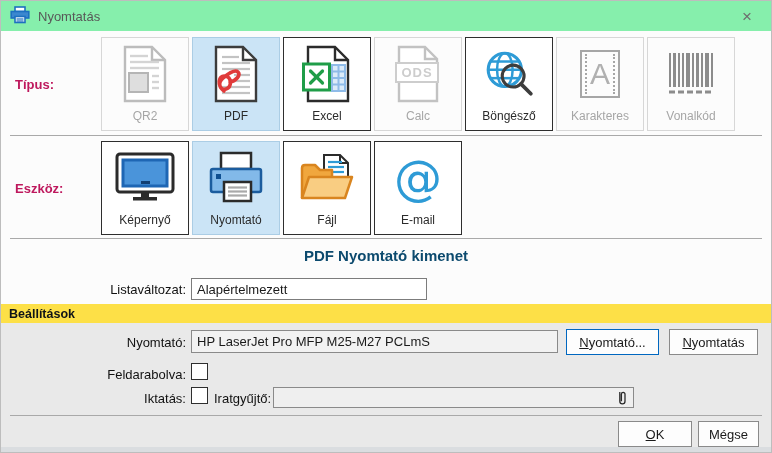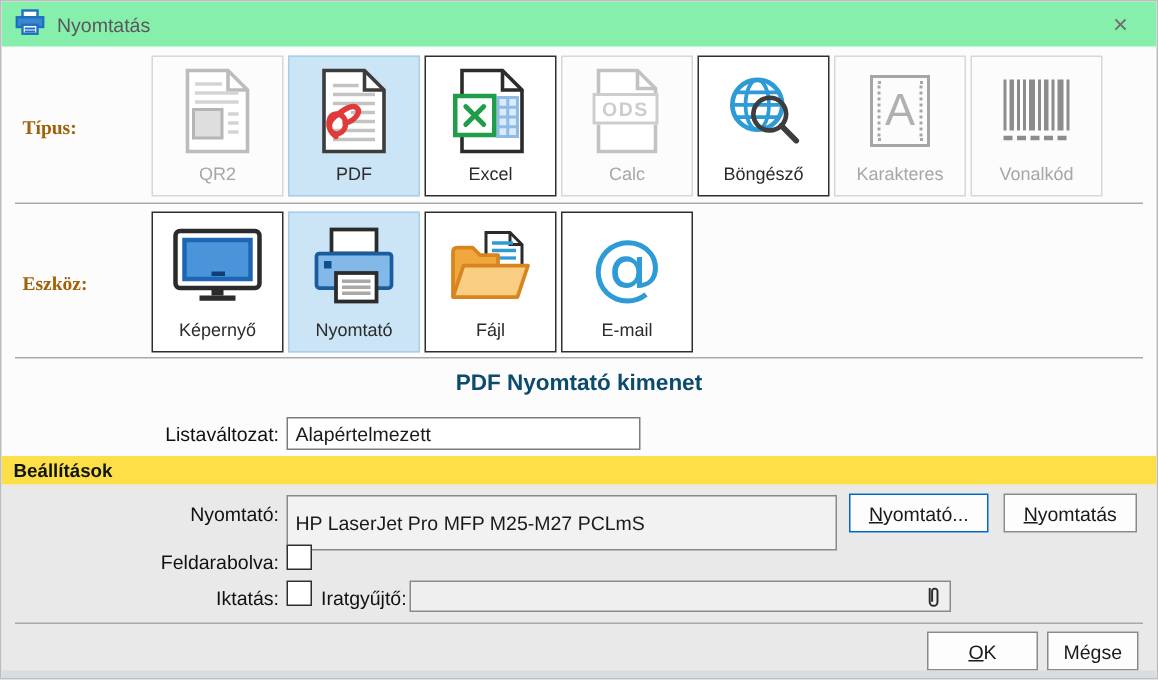--- a/index.html
+++ b/index.html
@@ -10,21 +10,21 @@
     font-family:"Liberation Sans", sans-serif; font-size:13px; color:#1a1a1a;
   }
   
   .titlebar { position:absolute; top:0; left:0; right:0; height:30px;
     background:#86efac; display:flex; align-items:center; padding-left:9px; }
   .title-text { margin-left:8px; font-size:13px; color:#585858; }
   .close-btn { position:absolute; top:4px; right:12px; width:24px; height:24px;
     display:flex; align-items:center; justify-content:center;
     font-size:17px; color:#6e6e6e; cursor:pointer; }
   
-  .row-label { position:absolute; left:14px; font-weight:bold; font-size:13px; color:#a16207;font-family:Liberation Serif, serif; }
+  .row-label { position:absolute; left:14px; font-weight:bold; font-size:13px; color:#be185d; }
   
   .tiles { position:absolute; left:100px; display:flex; gap:3px; }
   .tile { width:88px; height:94px; background:#fff; border:1px solid #2e2e2e;
     display:flex; flex-direction:column; align-items:center; cursor:pointer; }
   .tile .icon-wrap { flex:1; width:100%; display:flex; align-items:center; justify-content:center; }
   .tile .tile-label { font-size:12px; color:#2b2b2b; padding-bottom:7px; line-height:13px; }
   .tile.disabled { border-color:#d7d7d7; background:#fcfcfc; cursor:default; }
   .tile.disabled .tile-label { color:#a6a6a6; }
   .tile.selected { background:#cbe4f6; border-color:#abcde5; }
   
@@ -273,21 +273,21 @@
   <div class="sep" style="top:237px;"></div>
 
   <div class="out-heading">PDF Nyomtató kimenet</div>
   <div class="field-label" style="top:281px;">Listaváltozat:</div>
   <div class="text-input" style="top:277px; left:190px; width:236px; height:22px;">Alapértelmezett</div>
 
   <div class="settings-bg"></div>
   <div class="band">Beállítások</div>
 
   <div class="field-label" style="top:334px;">Nyomtató:</div>
-  <div class="text-input ro-input" style="top:329px; left:190px; width:367px; height:37px;">HP LaserJet Pro MFP M25-M27 PCLmS</div>
+  <div class="text-input ro-input" style="top:329px; left:190px; width:367px; height:23px;">HP LaserJet Pro MFP M25-M27 PCLmS</div>
   <div class="btn primary" style="top:328px; left:565px; width:93px;">
     <span class="mnemonic">Nyomtató...</span>
   </div>
   <div class="btn" style="top:328px; left:668px; width:89px;">
     <span class="mnemonic">Nyomtatás</span>
   </div>
 
   <div class="field-label" style="top:366px;padding-left:14px;">Feldarabolva:</div>
   <div class="checkbox" style="top:362px; left:190px;"></div>
 

